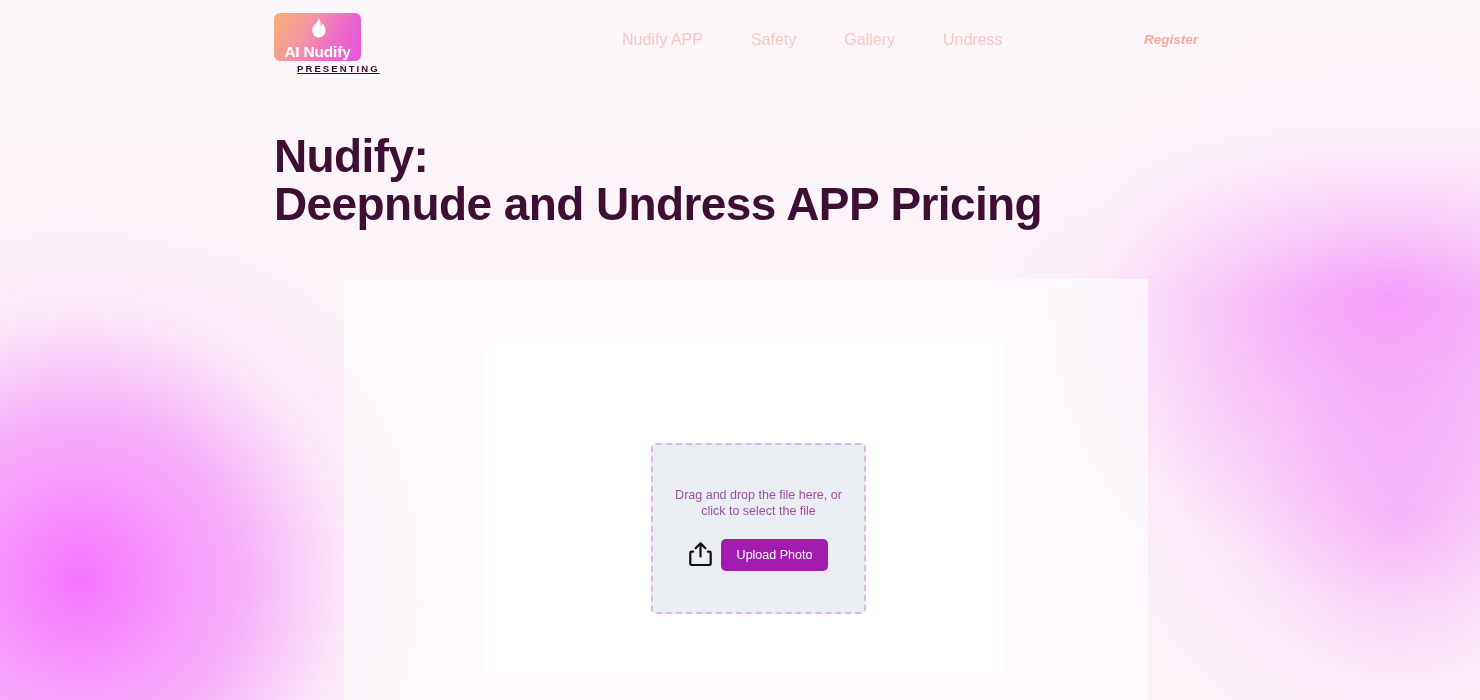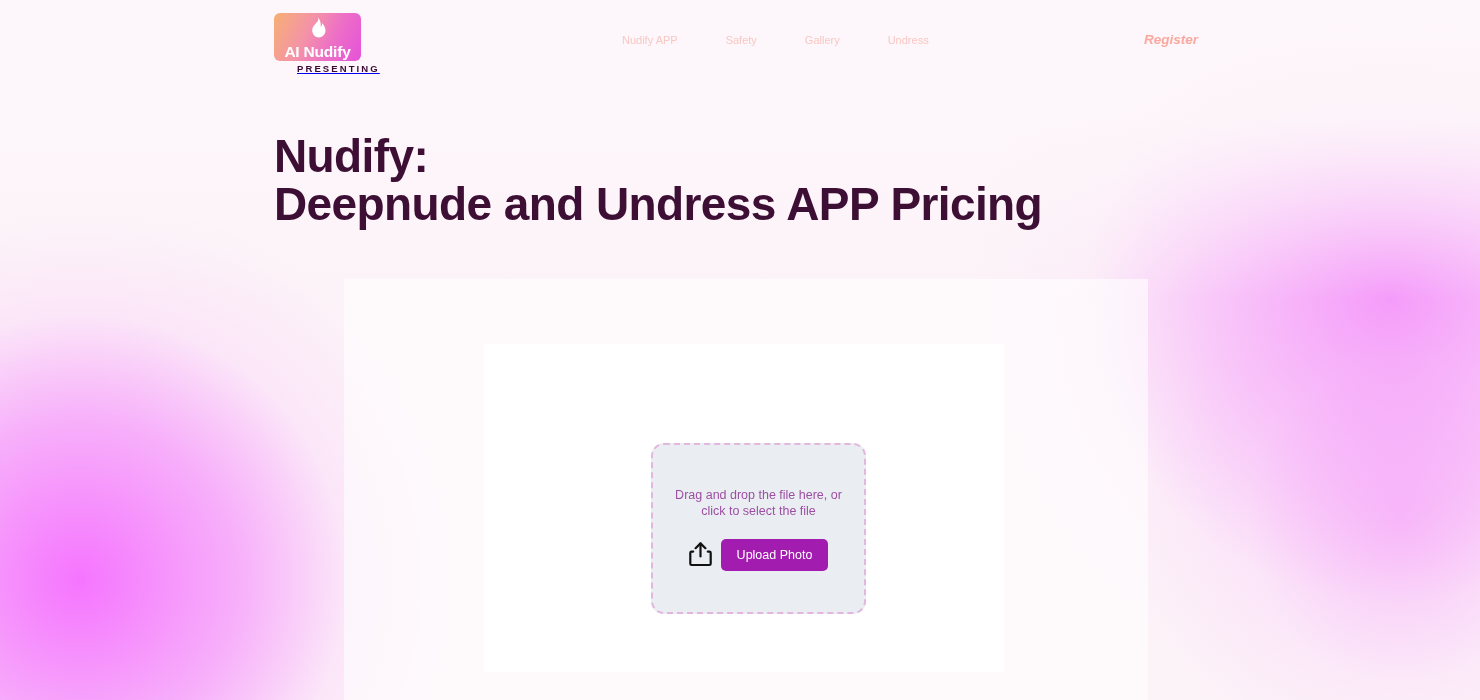--- a/index.html
+++ b/index.html
@@ -116,21 +116,21 @@
   .nav {
     position: absolute;
     left: 598px;
     top: 30px;
     display: flex;
     align-items: center;
     gap: 0px;
   }
   .nav-item {
     color: #f8c8c3;
-    font-size: 11px;
+    font-size: 16px;
     line-height: 20px;
     padding: 0 24px;
     text-decoration: none;
     white-space: nowrap;
     font-family: "Liberation Sans", sans-serif;
   }
 
   .register {
     position: absolute;
     left: 1144px;
@@ -211,21 +211,21 @@
 
   
   .dropzone {
     position: absolute;
     left: 167px;
     top: 99px;
     width: 215px;
     height: 171px;
     box-sizing: border-box;
     border: 2px dashed #e2b6dd;
-    border-radius: 13px;
+    border-radius: 5px;
     background: #eaeef2;
     display: flex;
     flex-direction: column;
     align-items: center;
     justify-content: center;
   }
   .dz-text {
     color: #9c4fa2;
     font-size: 12.5px;
     line-height: 16px;

